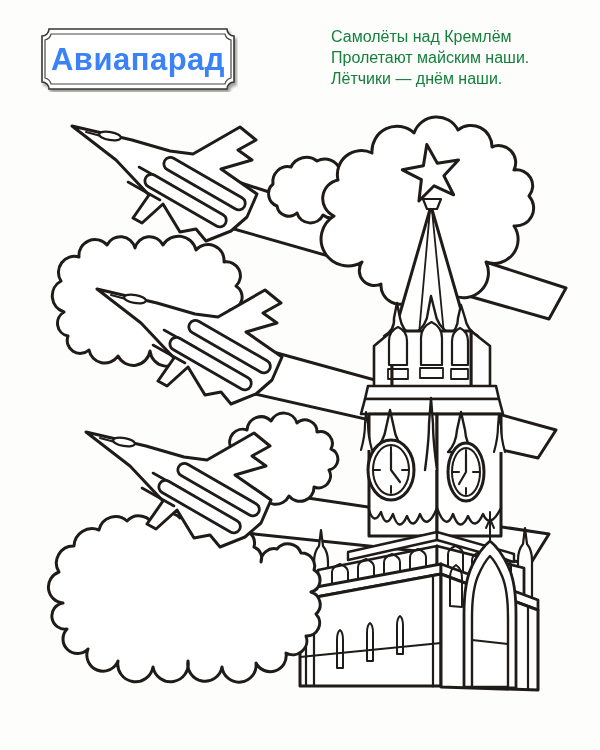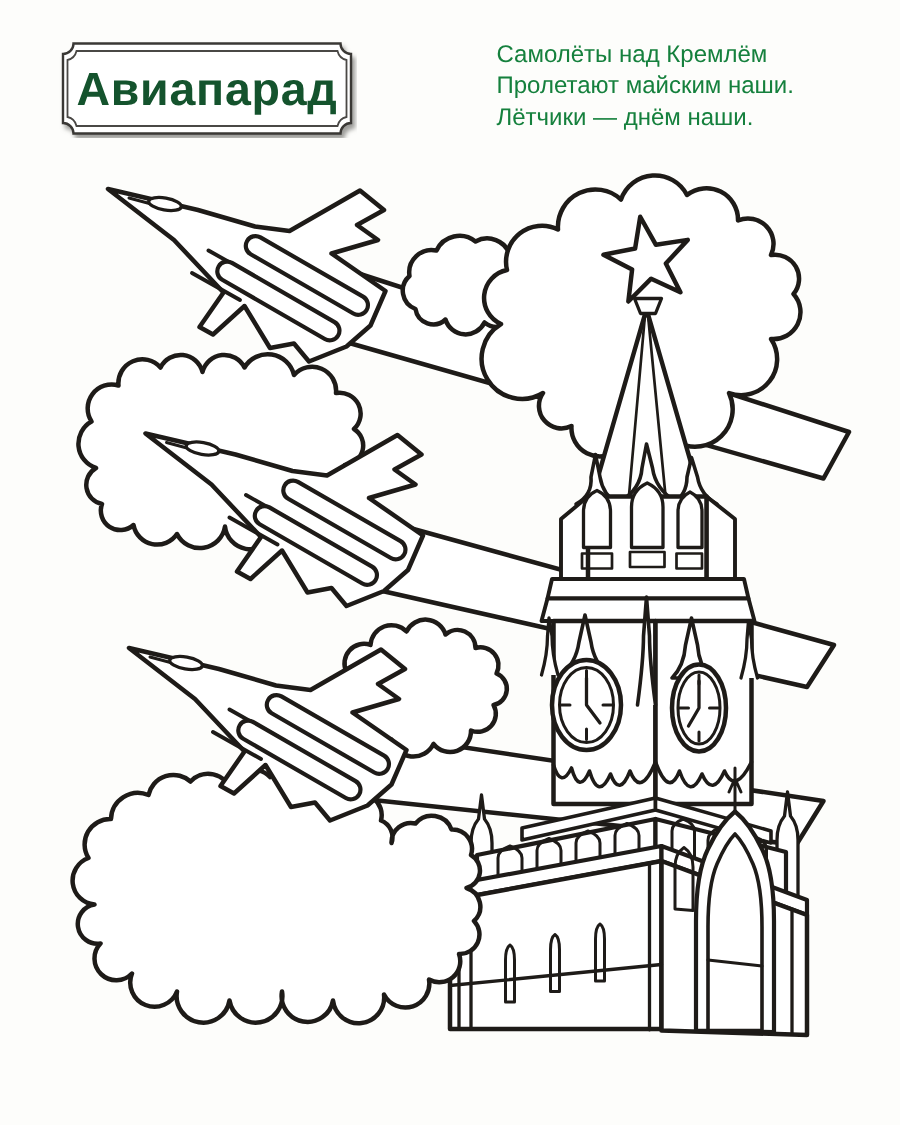--- a/index.html
+++ b/index.html
@@ -4,21 +4,21 @@
 <style>
   html,body{margin:0;padding:0;}
   body{width:600px;height:750px;background:#ffffff;font-family:"Liberation Sans",sans-serif;}
   #page{position:relative;width:600px;height:750px;background:#fdfdfb;overflow:hidden;}
   #art{position:absolute;left:0;top:0;width:600px;height:750px;}
   #plaque{position:absolute;left:38px;top:26px;width:200px;height:66px;}
   #plaque svg{position:absolute;left:0;top:0;}
   #plaque .title{
     position:absolute;left:0;top:0;width:100%;height:100%;
     display:flex;align-items:center;justify-content:center;
-    font-size:31px;font-weight:bold;color:#14532d;letter-spacing:.5px;
+    font-size:31px;font-weight:bold;color:#3b82f6;letter-spacing:.5px;
     font-family:"Liberation Sans",sans-serif;padding-top:1px;box-sizing:border-box;}
   #poem{
     position:absolute;left:331px;top:27px;width:260px;
     font-size:16px;line-height:20.8px;color:#15803d;
     font-family:"Liberation Sans",sans-serif;}
   #poem div{white-space:nowrap;}
   svg .ln{fill:none;}
 </style>
 </head>
 <body>

